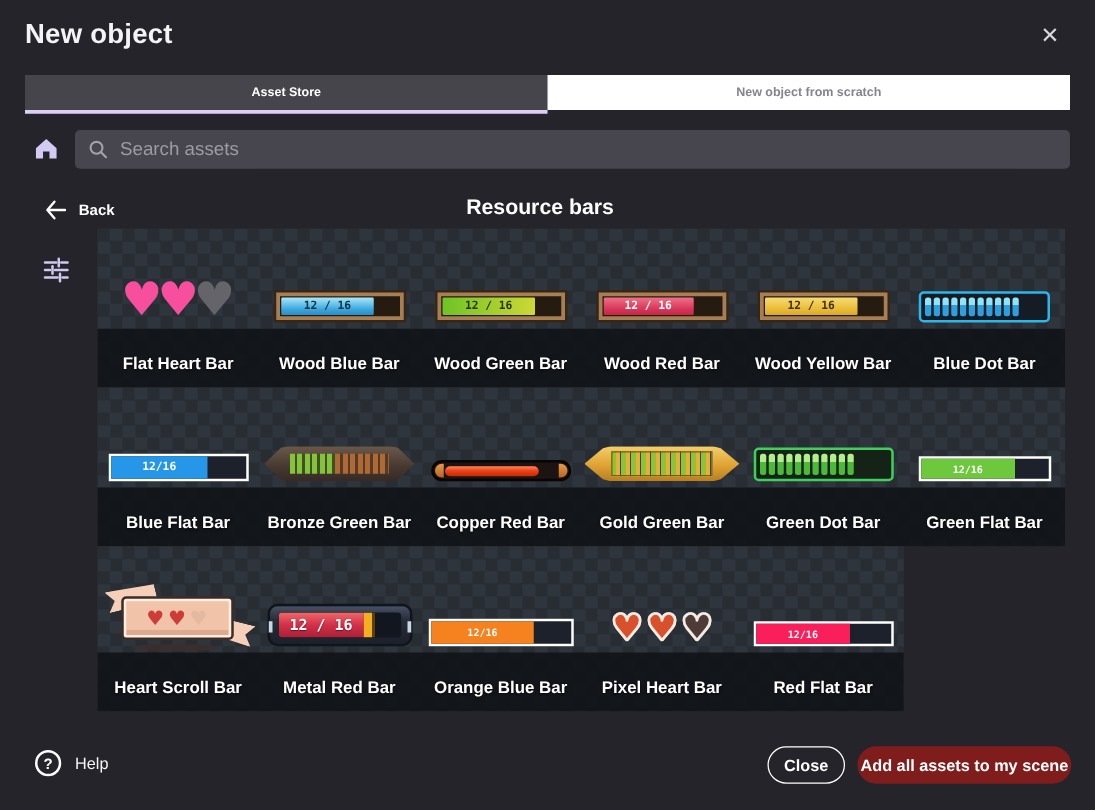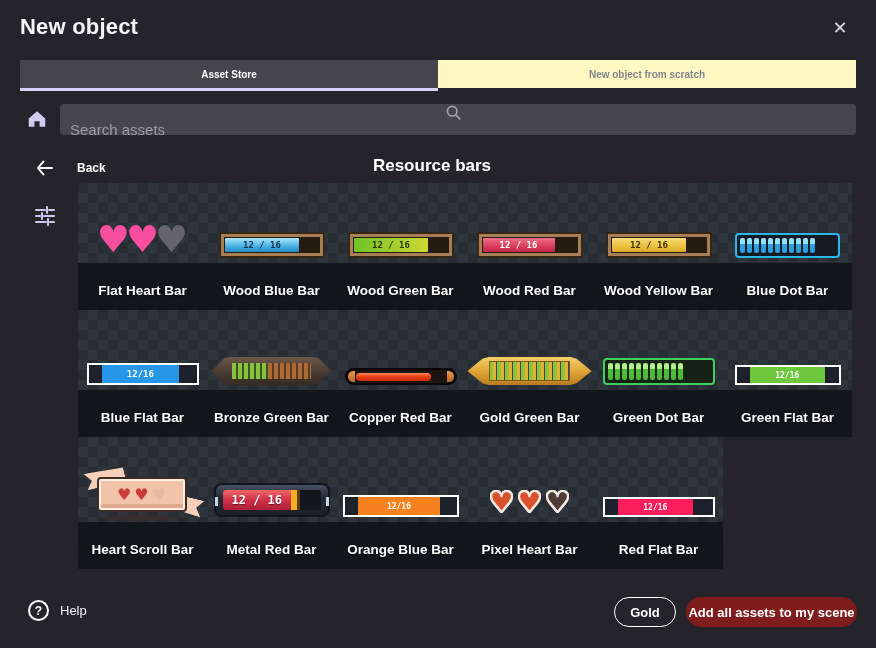--- a/index.html
+++ b/index.html
@@ -16,34 +16,34 @@
   
   .title { position:absolute; left:20px; top:14px; font-size:22px; font-weight:700; letter-spacing:.2px; }
   .close-x { position:absolute; right:24px; top:16px; width:24px; height:24px; color:#d9d7de;
     font-size:18px; line-height:24px; text-align:center; cursor:pointer; }
 
   
   .tabs { position:absolute; left:20px; right:20px; top:60px; height:28px; display:flex; }
   .tab { width:50%; display:flex; align-items:center; justify-content:center;
     font-size:10px; font-weight:700; }
   .tab.active { background:#47454c; color:#fff; }
-  .tab.inactive { background:#fef9c3; color:#85838c; }
+  .tab.inactive { background:#ffffff; color:#85838c; }
   .tab-underline { position:absolute; left:20px; top:88px; width:calc((100% - 40px)/2); height:3px; background:#d9cff9; }
 
   
   .home-btn { position:absolute; left:26px; top:108px; width:22px; height:22px; }
   .search-box { position:absolute; left:60px; right:20px; top:104px; height:31px;
-    background:#47454d; border-radius:4px; display:flex; align-items:center; padding:0 10px;flex-direction:column; }
+    background:#47454d; border-radius:4px; display:flex; align-items:center; padding:0 10px; }
   .search-box svg { flex:none; margin-right:9px; }
   .search-input { background:transparent; border:none; outline:none; width:100%;
     font-family:"Liberation Sans",sans-serif; font-size:15px; color:#e8e6ee; }
   .search-input::placeholder { color:#9d9ba3; }
 
   
-  .back-row { position:absolute; left:36px; top:157px; height:22px; display:flex; align-items:center; gap:24px; }
+  .back-row { position:absolute; left:36px; top:157px; height:22px; display:flex; align-items:center; gap:10px; }
   .back-label { font-size:12px; font-weight:700; color:#fff; }
   .section-title { position:absolute; left:0; right:12px; top:156px; text-align:center;
     font-size:17px; font-weight:700; color:#fff; }
 
   
   .filter-btn { position:absolute; left:33px; top:203px; width:24px; height:24px; }
 
   
   .row { position:absolute; left:78px;
     background:repeating-conic-gradient(#2f353d 0% 25%, #282d34 0% 50%);
@@ -85,21 +85,21 @@
   
   .dotbar { height:25px; border-radius:4px; padding:3px; display:flex; gap:2px; align-items:stretch; }
   .dotbar i { flex:none; width:5px; border-radius:2px; }
   .dot-blue { width:105px; border:2px solid #2cb6ea; background:#151c25; }
   .dot-blue i { background:linear-gradient(180deg,#90e4fa 0 38%,#2e9edc 38%); }
   .dot-green { width:112px; height:27px; border:2px solid #3ecf5c; background:#152317; }
   .dot-green i { background:linear-gradient(180deg,#b2ee8c 0 38%,#4cba38 38%); }
 
   
   .flat { position:relative; border:2px solid #fff; background:#1d212b; }
-  .ffill { position:absolute; left:0; top:0; bottom:0; display:flex; align-items:center; justify-content:center; color:#fff;margin-left:13px; }
+  .ffill { position:absolute; left:0; top:0; bottom:0; display:flex; align-items:center; justify-content:center; color:#fff; }
   .flat-blue   { width:112px; height:22px; }  .flat-blue  .ffill { width:72%; background:#2596e8; }
   .flat-green  { width:106px; height:20px; }  .flat-green .ffill { width:74%; background:#6ec83e; }
   .flat-orange { width:116px; height:22px; }  .flat-orange .ffill { width:74%; background:#f5821e; }
   .flat-red    { width:112px; height:20px; }  .flat-red   .ffill { width:70%; background:#fa1e5a; }
 
   
   .pointed { position:relative; }
   .bronze { width:120px; height:28px; background:linear-gradient(180deg,#6b584a,#463830 60%,#352a24);
     clip-path:polygon(0 50%,11% 4%,16% 0,84% 0,89% 4%,100% 50%,89% 96%,84% 100%,16% 100%,11% 96%); }
   .bronze .segs { position:absolute; left:17%; right:17%; top:20%; bottom:20%; display:flex; }
@@ -440,16 +440,16 @@
 
     </div>
   </div>
 
   <div class="help">
     <span class="help-circle">
       <span>?</span>
     </span>
     <span class="help-label">Help</span>
   </div>
-  <div class="btn btn-close">Gold</div>
+  <div class="btn btn-close">Close</div>
   <div class="btn btn-add">Add all assets to my scene</div>
 
 </div>
 
 </body></html>

